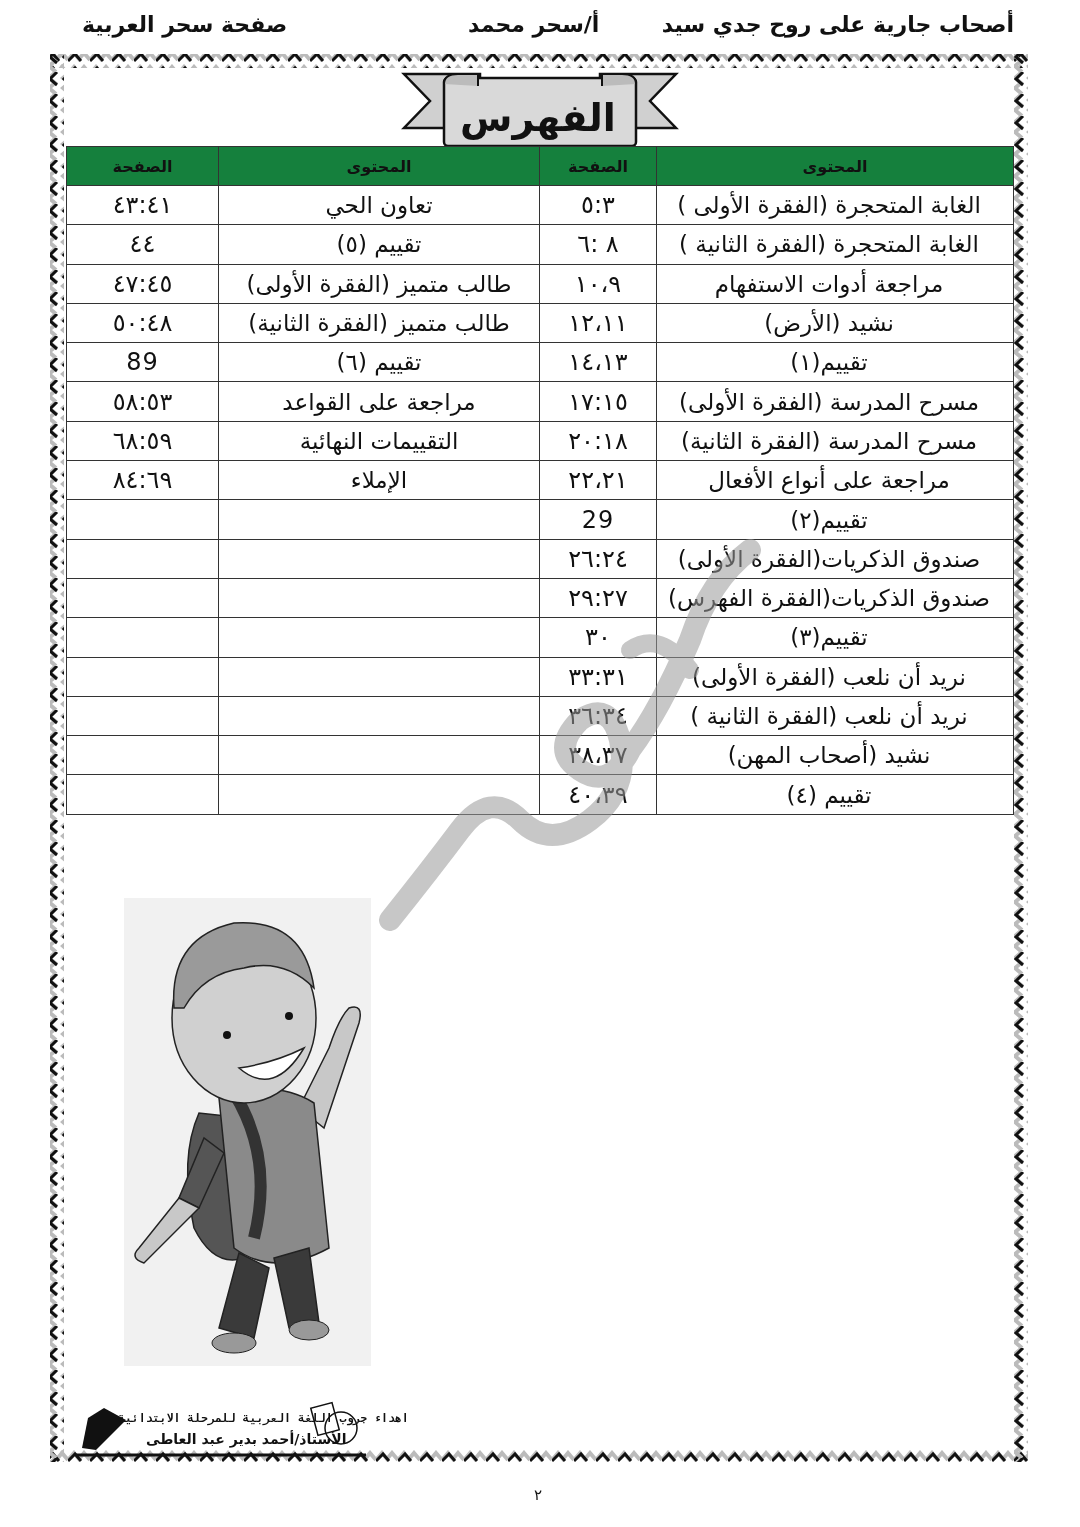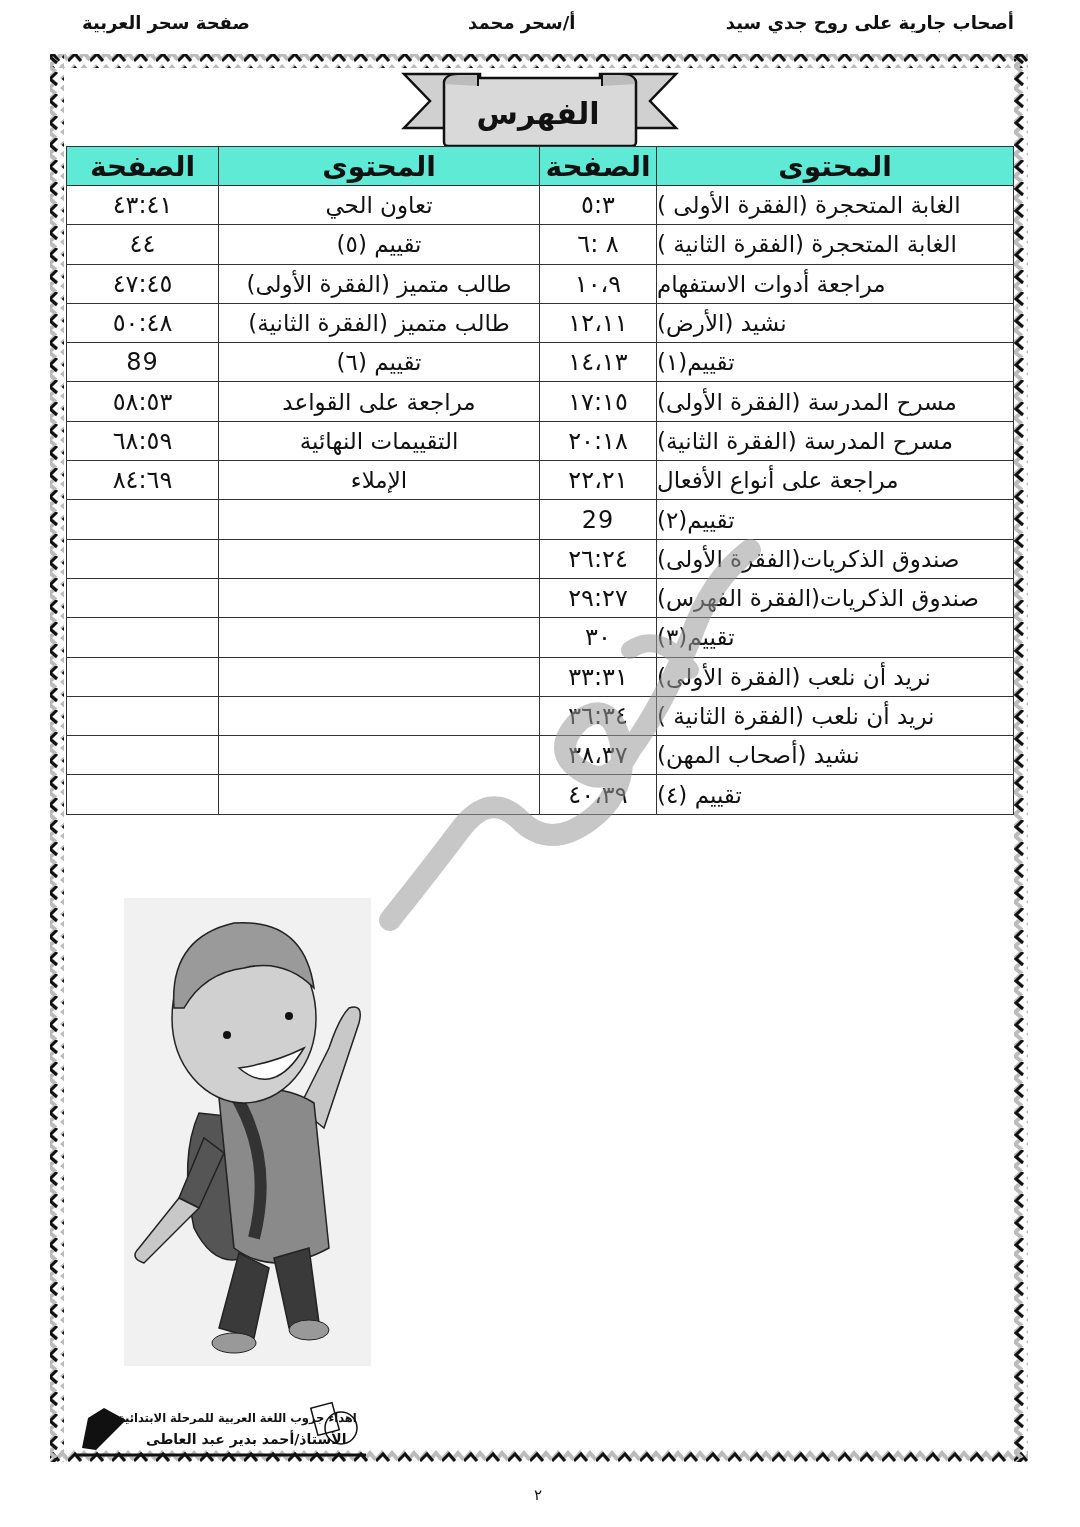--- a/index.html
+++ b/index.html
@@ -2,69 +2,69 @@
 <html><head>
 <meta charset="utf-8">
 <style>
   html, body { margin: 0; padding: 0; }
   body {
     width: 1080px; height: 1527px; background: #ffffff;
     position: relative; overflow: hidden;
     font-family: "DejaVu Sans", sans-serif; color: #111;
   }
   .hdr {
-    position: absolute; top: 12px; font-size: 18px; font-weight: bold;
+    position: absolute; top: 12px; font-size: 22px; font-weight: bold;
     direction: rtl; white-space: nowrap; color: #111;
   }
   .hdr-right { right: 66px; }
   .hdr-center { left: 468px; }
   .hdr-left { left: 82px; }
 
   
   .frame {
     position: absolute; left: 46px; top: 50px; width: 986px; height: 1416px;
   }
   .frame svg { position: absolute; left: 0; top: 0; }
 
   
   .ribbon { position: absolute; left: 400px; top: 66px; width: 280px; height: 84px; }
   .ribbon-label {
     position: absolute; left: 443px; top: 96px; width: 190px; text-align: center;
-    font-size: 30px; font-weight: bold; direction: rtl; color: #111;
+    font-size: 38px; font-weight: bold; direction: rtl; color: #111;
   }
 
   
   table.idx {
     position: absolute; left: 66px; top: 146px; width: 947px;
     border-collapse: collapse; direction: rtl; table-layout: fixed;
   }
   table.idx th, table.idx td {
     border: 1.5px solid #333; height: 38.3px; padding: 0; text-align: center;
     font-size: 23px; white-space: nowrap; overflow: hidden;
   }
-  table.idx th { background: #5eead4; font-weight: bold; font-size: 28px; height: 38px; }
-  table.idx td.c1 { text-align: left; padding-right: 12px; }
+  table.idx th { background: #15803d; font-weight: bold; font-size: 16px; height: 38px; }
+  table.idx td.c1 { text-align: center; padding-right: 12px; }
   table.idx td.num { font-size: 24px; letter-spacing: 1px; }
 
   
   .watermark {
     position: absolute; left: 330px; top: 520px; width: 460px; height: 420px;
     pointer-events: none; opacity: 0.55;
   }
 
   
   .boy { position: absolute; left: 124px; top: 898px; width: 247px; height: 468px; background: #f1f1f1; }
 
   
   .footer-dedication {
     position: absolute; left: 66px; top: 1400px; width: 300px; height: 62px;
   }
   .footer-line1 {
     position: absolute; left: 118px; top: 1411px; font-size: 11.5px; font-weight: bold;
-    direction: rtl; white-space: nowrap; color: #111;
+    direction: rtl; white-space: nowrap; color: #111; font-family: Liberation Mono, monospace;
   }
   .footer-line2 {
     position: absolute; left: 146px; top: 1431px; font-size: 14px; font-weight: bold;
     direction: rtl; white-space: nowrap; color: #111;
   }
   .page-num {
     position: absolute; left: 534px; top: 1486px; font-size: 15px; color: #111;
   }
 </style>
 </head>

